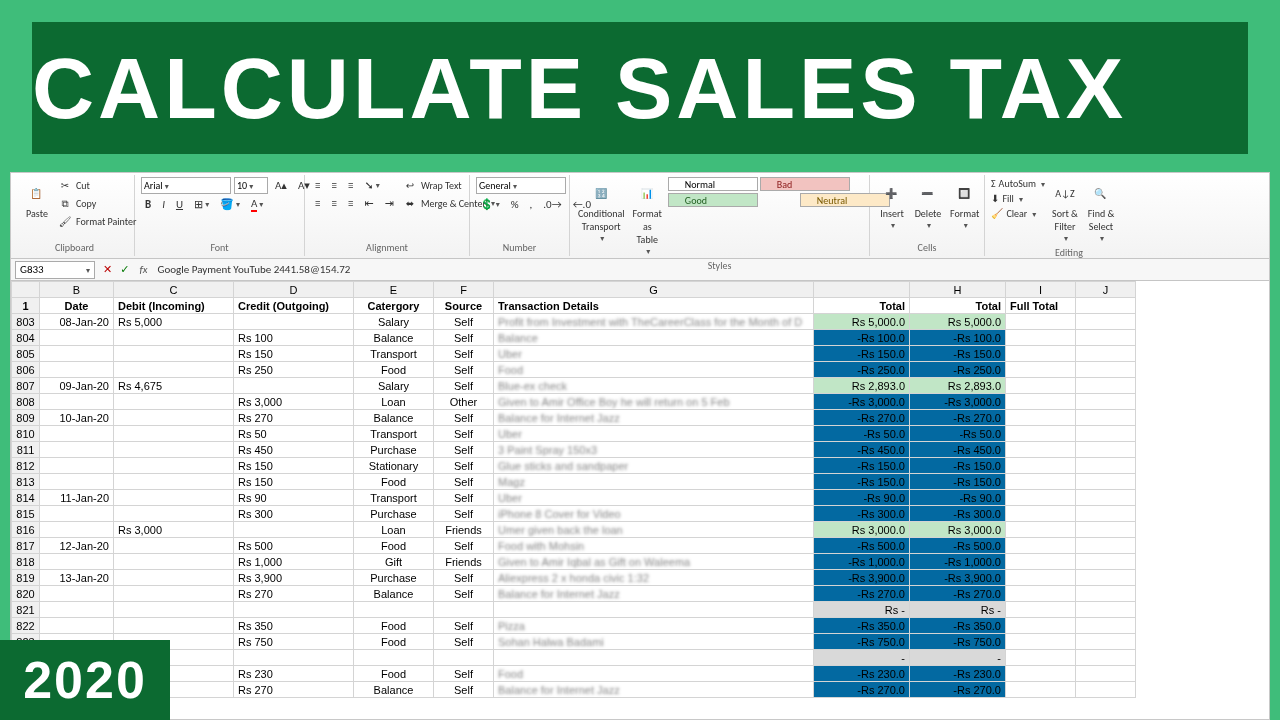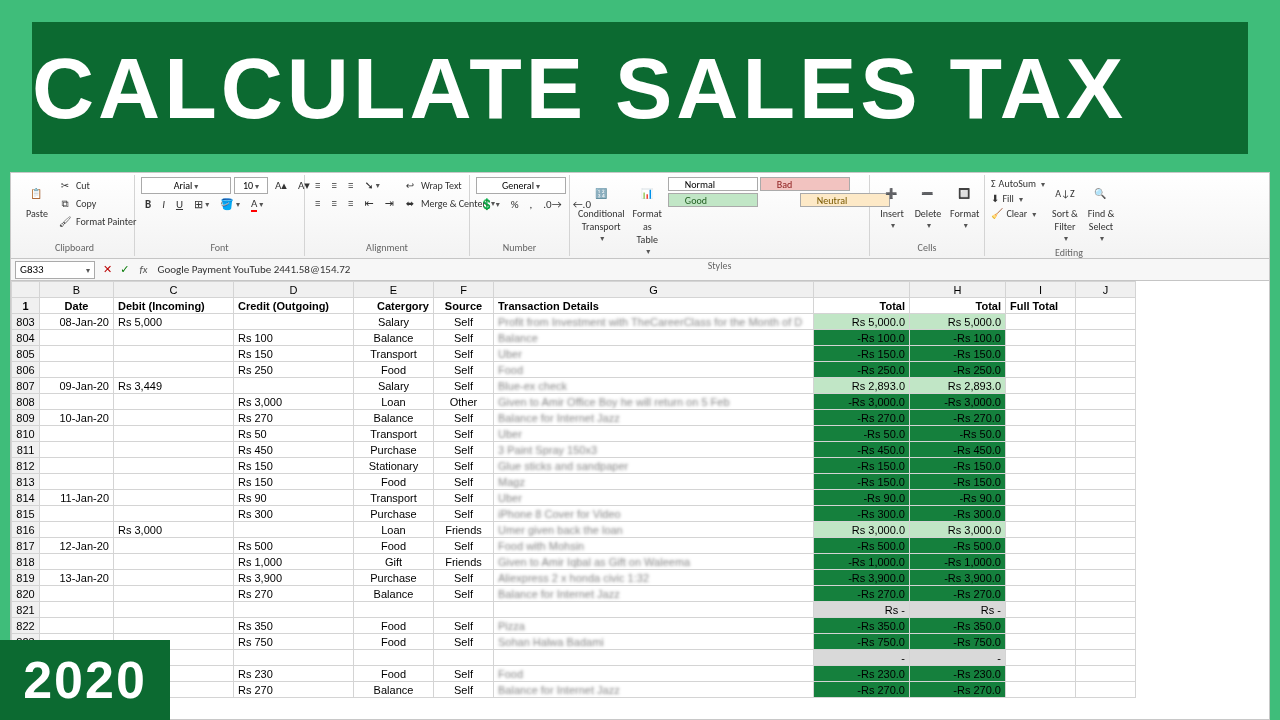--- a/index.html
+++ b/index.html
@@ -10,21 +10,21 @@
 .app { position:absolute; top:172px; left:10px; right:10px; bottom:0; background:#fff; border:1px solid #c8c8c8; overflow:hidden; }
 .ribbon { background:linear-gradient(#fff,#f3f3f3); border-bottom:1px solid #c5c5c5; height:86px; display:flex; padding:2px 4px; }
 .rgroup { border-right:1px solid #d4d4d4; display:flex; flex-direction:column; justify-content:space-between; padding:2px 6px; position:relative; }
 .glabel { text-align:center; color:#666; font-size:10px; padding-top:1px; }
 .gbody { flex:1; display:flex; align-items:flex-start; gap:4px; }
 .big-btn { display:flex; flex-direction:column; align-items:center; font-size:10px; color:#333; padding:2px; cursor:pointer; }
 .ic { width:16px; height:16px; display:inline-flex; align-items:center; justify-content:center; }
 .ic32 { width:28px; height:28px; }
 .small-row { display:flex; align-items:center; gap:3px; font-size:10px; color:#333; cursor:pointer; white-space:nowrap; }
 .vstack { display:flex; flex-direction:column; gap:2px; }
-.sel { border:1px solid #aaa; font-size:10px; padding:0 2px; height:17px; background:#fff; display:flex; align-items:center; justify-content:center; }
+.sel { border:1px solid #aaa; font-size:10px; padding:0 2px; height:17px; background:#fff; display:flex; align-items:center; justify-content:flex-start; }
 .dd::after { content:"▾"; font-size:8px; color:#555; margin-left:2px; }
 .row { display:flex; gap:3px; align-items:center; }
 .btn { border:1px solid transparent; padding:0 3px; font-size:11px; cursor:pointer; color:#333; height:16px; display:inline-flex; align-items:center; }
 .swatches { display:flex; gap:2px; }
 .swatch { width:90px; height:14px; border:1px solid #aaa; font-size:10px; padding:0 16px; display:flex; align-items:center; }
 .s-normal { background:#fff; }
 .s-bad { background:#f2c3c0; color:#8b1a1a; }
 .s-good { background:#c1e6c6; color:#226022; }
 .s-neutral { background:#fde9c7; color:#7a5a00;margin-left:40px; }
 .namebox { height:22px; border-bottom:1px solid #c5c5c5; background:#f7f7f7; display:flex; align-items:center; font-size:11px; }
@@ -32,21 +32,21 @@
 .fx { padding:0 6px; color:#555; font-style:italic; }
 .fx-input { flex:1; padding:0 4px; color:#333; }
 .grid-wrap { overflow:hidden; position:relative; }
 table { border-collapse:collapse; font-family:Arial,sans-serif; font-size:11px; color:#000; table-layout:fixed; }
 th,td { border:1px solid #d4d4d4; padding:1px 4px; height:16px; overflow:hidden; white-space:nowrap; }
 th { background:#f0f0f0; font-weight:normal; text-align:center; }
 .rowH { background:#f0f0f0; text-align:center; font-weight:normal; width:28px; }
 .hdr td { font-weight:700; }
 .r { text-align:right; }
 .pos { background:#c1e6c6; }
-.neg { background:#15803d; }
+.neg { background:#0369a1; }
 .gray { background:#d9d9d9; }
 .blur { color:transparent; text-shadow:0 0 3px rgba(0,0,0,0.5); }
 .nb-x { color:#b00; padding:0 4px; cursor:pointer; }
 .nb-chk { color:#070; padding:0 4px; cursor:pointer; }
 </style>
 </head>
 <body>
 
 <div class="banner">
   <span class="banner-text">CALCULATE SALES TAX</span>
@@ -260,21 +260,21 @@
   <th style="width:70px">I</th>
   <th style="width:60px">J</th>
 </tr>
 </thead>
 <tbody id="tbody">
 <tr class="hdr">
   <td class="rowH">1</td>
   <td style="text-align:center">Date</td>
   <td>Debit (Incoming)</td>
   <td>Credit (Outgoing)</td>
-  <td style="text-align:right">Catergory</td>
+  <td style="text-align:center">Catergory</td>
   <td style="text-align:center">Source</td>
   <td>Transaction Details</td>
   <td class="r">Total</td>
   <td class="r">Total</td>
   <td>Full Total</td>
   <td></td>
 </tr>
 <tr>
             <td class="rowH">803</td>
             <td class="r">08-Jan-20</td>
@@ -323,21 +323,21 @@
             <td style="text-align:center">Self</td>
             <td><span class="blur">Food</span></td>
             <td class="r neg">-Rs            250.0</td>
             <td class="r neg">-Rs          250.0</td>
             <td></td>
             <td></td>
           </tr>
           <tr>
             <td class="rowH">807</td>
             <td class="r">09-Jan-20</td>
-            <td>Rs             3,449</td>
+            <td>Rs             4,675</td>
             <td></td>
             <td style="text-align:center">Salary</td>
             <td style="text-align:center">Self</td>
             <td><span class="blur">Blue-ex check</span></td>
             <td class="r pos">Rs         2,893.0</td>
             <td class="r pos">Rs       2,893.0</td>
             <td></td>
             <td></td>
           </tr>
           <tr>

